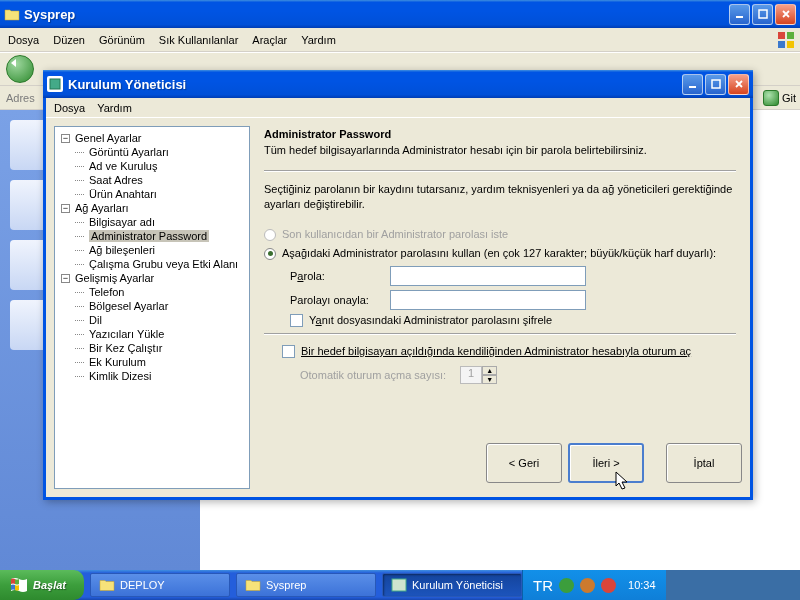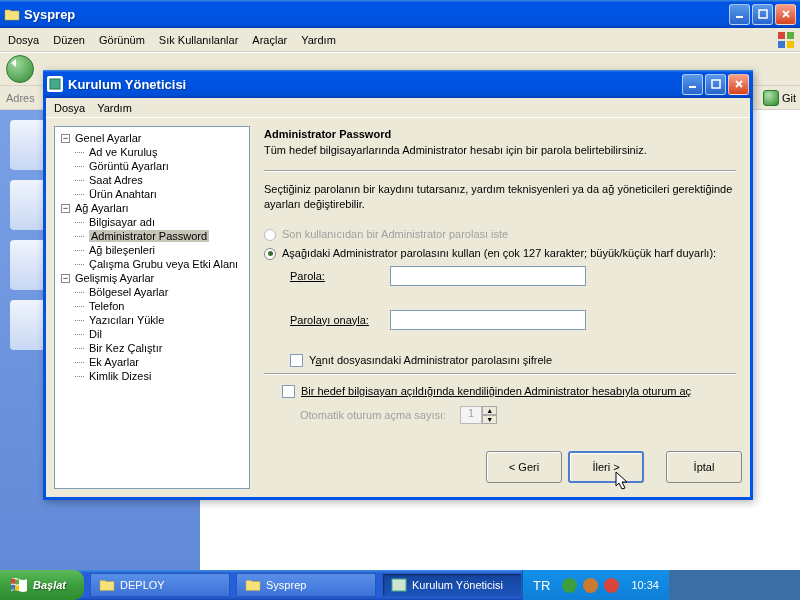--- a/index.html
+++ b/index.html
@@ -49,47 +49,47 @@
 .right-pane { flex: 1; position: relative; padding: 2px 6px; }
 .section-title { font-weight: bold; margin-bottom: 4px; }
 .desc { margin-bottom: 14px; }
 .hr { border-top: 1px solid #a0a0a0; border-bottom: 1px solid #fff; margin: 6px 0 10px 0; }
 .body-text { margin-bottom: 16px; line-height: 1.35; }
 .radio-row { display: flex; align-items: flex-start; gap: 6px; margin-bottom: 6px; }
 .radio-row.disabled { color: #a0a0a0; }
 .radio { width: 12px; height: 12px; border-radius: 50%; border: 1px solid #888; background: #fff; display: inline-flex; align-items: center; justify-content: center; flex-shrink: 0; margin-top: 1px; }
 .radio.disabled { border-color: #bbb; }
 .radio.checked::after { content: ""; width: 5px; height: 5px; background: #3a6e2f; border-radius: 50%; }
-.form-row { display: flex; align-items: center; margin-bottom: 24px; padding-left: 26px; text-decoration: underline; }
+.form-row { display: flex; align-items: center; margin-bottom: 4px; padding-left: 26px; }
 .form-label { width: 100px; }
 .form-input { width: 196px; height: 20px; border: 1px solid #7f9db9; background: #fff; }
 .check-row { display: flex; align-items: center; gap: 6px; padding-left: 26px; margin-bottom: 6px; }
 .check-row.top { padding-left: 18px; margin-top: 8px; }
 .checkbox { width: 13px; height: 13px; border: 1px solid #7f9db9; background: #fff; flex-shrink: 0; }
 .underline { text-decoration: underline; }
 .disabled-text { color: #a0a0a0; }
 .spinner { display: inline-flex; align-items: center; margin-left: 8px; }
 .spinner-input { width: 22px; height: 18px; border: 1px solid #bbb; background: #f4f4f4; color: #a0a0a0; text-align: center; }
 .spinner-btns { display: flex; flex-direction: column; }
 .spinner-btn { width: 15px; height: 9px; background: #ece9d8; border: 1px solid #aaa; font-size: 7px; line-height: 7px; text-align: center; }
 
 .wizard-buttons { position: absolute; bottom: 6px; right: 0; display: flex; gap: 6px; align-items: center; }
-.btn { width: 76px; height: 32px; background: #ece9d8; border: 1px solid #888; border-radius: 3px; box-shadow: inset 1px 1px 0 #fff; cursor: pointer; }
+.btn { width: 76px; height: 40px; background: #ece9d8; border: 1px solid #888; border-radius: 3px; box-shadow: inset 1px 1px 0 #fff; cursor: pointer; }
 .btn.default { border: 2px solid #4a7dce; }
 .cursor { position: absolute; width: 14px; height: 20px; pointer-events: none; }
 
 
 .taskbar { position: absolute; bottom: 0; left: 0; width: 644px; height: 30px; background: linear-gradient(to bottom, #3f8fdf 0%, #245edb 10%, #245edb 90%, #1847b0 100%); display: flex; align-items: center; }
 .start-btn { height: 30px; padding: 0 18px 0 10px; background: linear-gradient(to bottom, #5bbb5b 0%, #3c9e3c 50%, #2e8a2e 100%); color: white; font-weight: bold; font-style: italic; font-size: 16px; display: flex; align-items: center; gap: 5px; border-radius: 0 10px 10px 0; text-shadow: 1px 1px 1px rgba(0,0,0,0.4); cursor: pointer; }
 .xp-flag { width: 18px; height: 16px; }
 .task-btn { height: 24px; margin-left: 6px; padding: 0 8px; background: linear-gradient(to bottom, #5a8fe8, #3c72d8); border-radius: 2px; color: white; display: flex; align-items: center; gap: 5px; min-width: 140px; cursor: pointer; border: 1px solid #2858b8; }
 .task-btn.active { background: linear-gradient(to bottom, #14449c, #1c54bc); box-shadow: inset 1px 1px 2px rgba(0,0,0,0.4); }
 .task-btn .ico { width: 16px; height: 14px; }
 .tray { margin-left: auto; height: 30px; background: linear-gradient(to bottom, #1290e9, #0f7fd8); display: flex; align-items: center; padding: 0 10px; gap: 6px; color: white; border-left: 1px solid #0a5fa8; }
-.tray-lang { font-size: 13px; margin-right: 6px; }
+.tray-lang { font-size: 15px; }
 .tray-ico { width: 15px; height: 15px; border-radius: 50%; }
 .tray-time { margin-left: 6px; }
 
 
 .folder-svg { fill: #f6e27a; stroke: #c9a227; stroke-width: 0.5; }
 </style>
 </head>
 <body>
 
 <div class="explorer">
@@ -183,24 +183,24 @@
     <span>Dosya</span>
     <span>Yardım</span>
   </div>
   <div class="dialog-body">
     <div class="tree">
       <div class="tree-item l1">
           <span class="expander">−</span>
           <span class="lbl">Genel Ayarlar</span>
         </div>
       <div class="tree-item l2">
+          <span class="lbl">Görüntü Ayarları</span>
+        </div>
+      <div class="tree-item l2">
           <span class="lbl">Ad ve Kuruluş</span>
-        </div>
-      <div class="tree-item l2">
-          <span class="lbl">Görüntü Ayarları</span>
         </div>
       <div class="tree-item l2">
           <span class="lbl">Saat Adres</span>
         </div>
       <div class="tree-item l2">
           <span class="lbl">Ürün Anahtarı</span>
         </div>
       <div class="tree-item l1">
           <span class="expander">−</span>
           <span class="lbl">Ağ Ayarları</span>
@@ -215,36 +215,36 @@
           <span class="lbl">Ağ bileşenleri</span>
         </div>
       <div class="tree-item l2">
           <span class="lbl">Çalışma Grubu veya Etki Alanı</span>
         </div>
       <div class="tree-item l1">
           <span class="expander">−</span>
           <span class="lbl">Gelişmiş Ayarlar</span>
         </div>
       <div class="tree-item l2">
+          <span class="lbl">Telefon</span>
+        </div>
+      <div class="tree-item l2">
           <span class="lbl">Bölgesel Ayarlar</span>
         </div>
       <div class="tree-item l2">
-          <span class="lbl">Telefon</span>
+          <span class="lbl">Dil</span>
         </div>
       <div class="tree-item l2">
           <span class="lbl">Yazıcıları Yükle</span>
         </div>
       <div class="tree-item l2">
-          <span class="lbl">Dil</span>
-        </div>
-      <div class="tree-item l2">
           <span class="lbl">Bir Kez Çalıştır</span>
         </div>
       <div class="tree-item l2">
-          <span class="lbl">Ek Ayarlar</span>
+          <span class="lbl">Ek Kurulum</span>
         </div>
       <div class="tree-item l2">
           <span class="lbl">Kimlik Dizesi</span>
         </div>
     </div>
 
     <div class="right-pane">
       <div class="section-title">Administrator Password</div>
       <div class="desc">Tüm hedef bilgisayarlarında Administrator hesabı için bir parola belirtebilirsiniz.</div>
       <div class="hr"></div>

